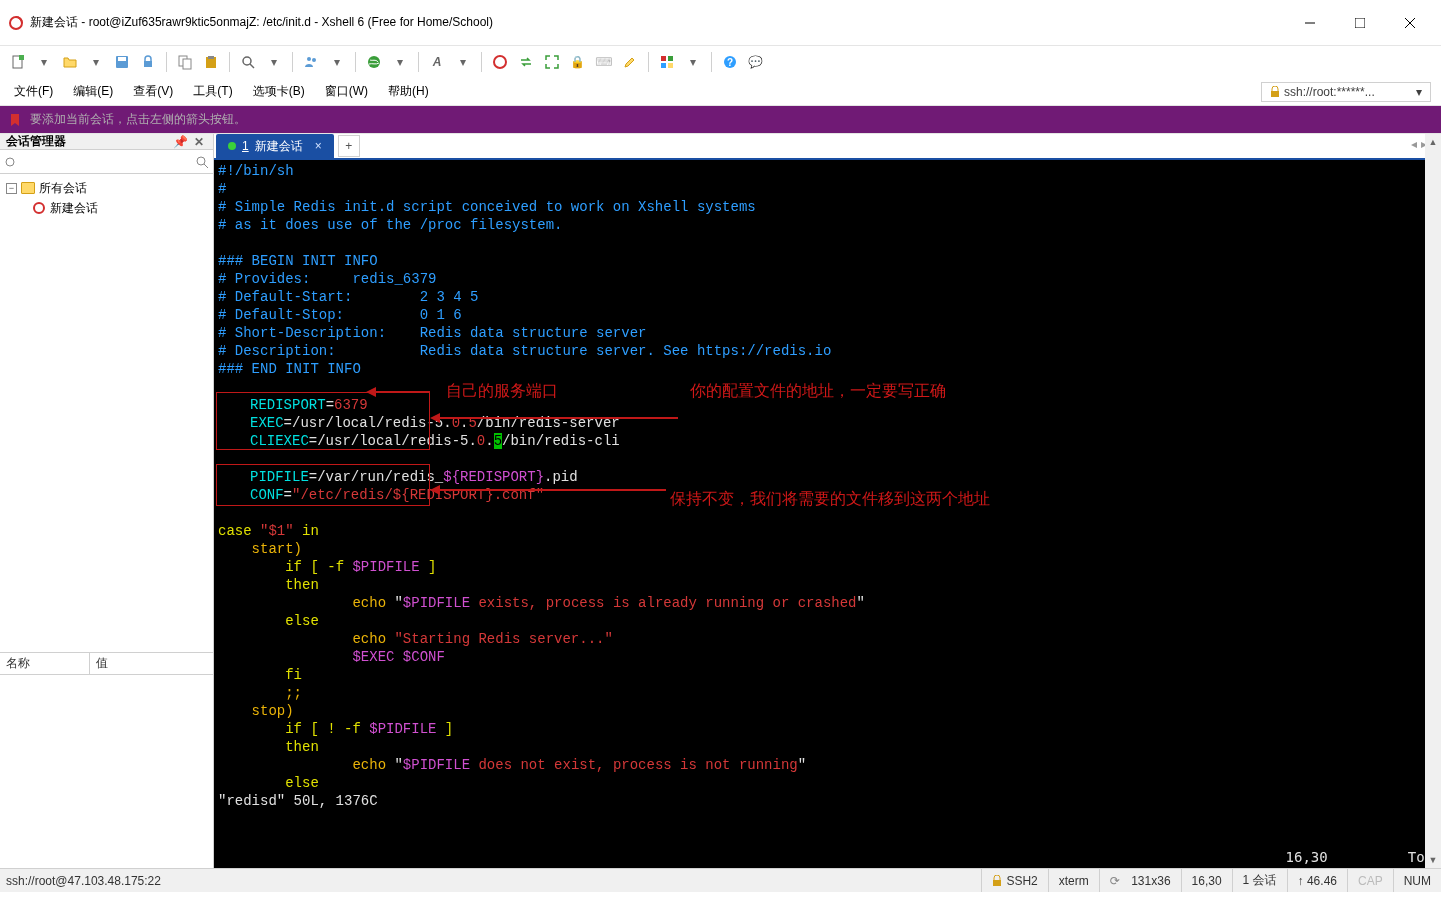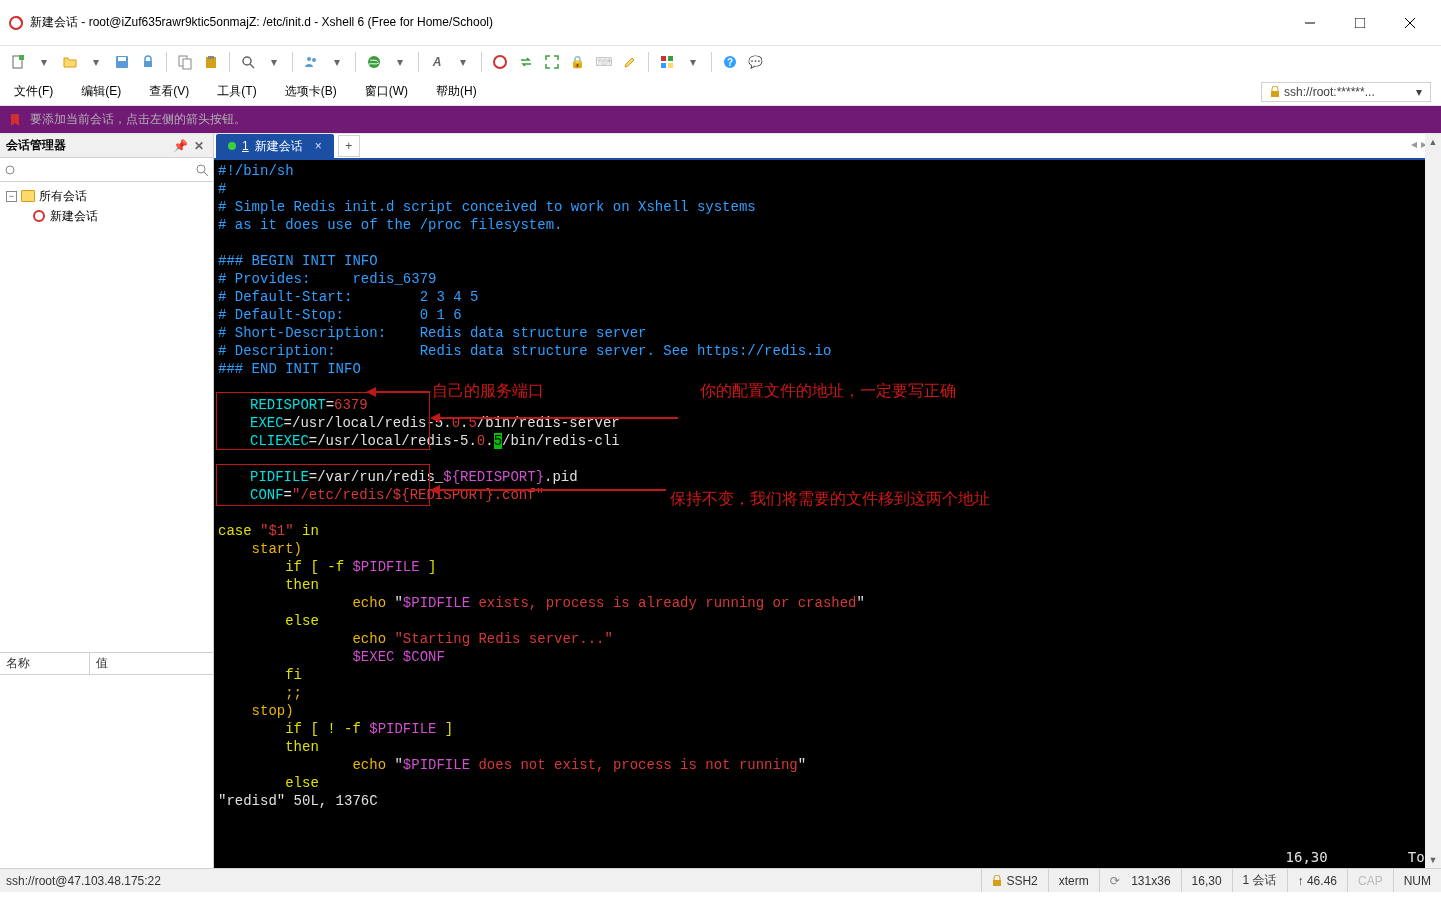--- a/index.html
+++ b/index.html
@@ -5,28 +5,28 @@
 * { margin:0; padding:0; box-sizing:border-box; }
 body { font-family:"Microsoft YaHei","Segoe UI",Tahoma,sans-serif; font-size:12px; background:#fff; overflow:hidden; width:1441px; height:909px; }
 .titlebar { height:46px; display:flex; align-items:center; padding:0 8px; background:#fff; border-bottom:1px solid #e5e5e5; }
 .app-icon { width:16px; height:16px; margin-right:6px; }
 .titlebar-text { flex:1; color:#000; font-size:12px; }
 .winbtns { display:flex; gap:4px; }
 .winbtn { width:46px; height:28px; display:flex; align-items:center; justify-content:center; color:#000; }
 .toolbar1 { height:32px; display:flex; align-items:center; padding:0 6px; background:#fff; gap:2px; }
 .tbtn { width:24px; height:24px; display:flex; align-items:center; justify-content:center; color:#444; border-radius:2px; }
 .tbsep { width:1px; height:20px; background:#d0d0d0; margin:0 4px; }
-.menubar { height:28px; display:flex; align-items:center; background:#fff; padding:0 4px; border-bottom:1px solid #e5e5e5;gap:8px; }
+.menubar { height:28px; display:flex; align-items:center; background:#fff; padding:0 4px; border-bottom:1px solid #e5e5e5; }
 .menuitem { padding:4px 10px; color:#000; }
 .sshbox { margin-left:auto; margin-right:6px; display:flex; align-items:center; gap:4px; padding:2px 8px; border:1px solid #d0d0d0; min-width:170px; color:#404040; }
 .chevd { color:#666; }
 .tipbar { height:28px; display:flex; align-items:center; padding:0 8px; background:#701a75; border-bottom:1px solid #e5e5e5; color:#b0b0b0; gap:6px; }
 .main { display:flex; height:734px; }
 .sidebar { width:214px; border-right:1px solid #d0d0d0; display:flex; flex-direction:column; background:#fff; }
-.side-hdr { height:24px; display:flex; align-items:center; padding:0 6px; background:#f0f0f0; border-bottom:1px solid #d0d0d0; font-weight:bold; }
+.side-hdr { height:16px; display:flex; align-items:center; padding:0 6px; background:#f0f0f0; border-bottom:1px solid #d0d0d0; font-weight:bold; }
 .side-hdr .spacer { flex:1; }
 .side-hdr-btn { width:16px; height:16px; display:flex; align-items:center; justify-content:center; color:#666; margin-left:2px; }
 .side-search { height:24px; display:flex; align-items:center; border-bottom:1px solid #d0d0d0; padding:0 4px; }
 .side-search input { flex:1; border:none; outline:none; font-size:12px; background:transparent; }
 .tree { flex:1; padding:4px 2px; overflow:auto; }
 .tree-row { display:flex; align-items:center; height:20px; padding-left:4px; gap:4px; }
 .tree-row.child { padding-left:30px; }
 .tree-expand { width:11px; height:11px; border:1px solid #888; display:flex; align-items:center; justify-content:center; font-size:9px; line-height:9px; color:#555; }
 .folder-icon { width:14px; height:12px; background:#ffd96a; border:1px solid #d4a017; border-radius:1px; }
 .swirl-icon { width:14px; height:14px; }
@@ -316,22 +316,22 @@
       <div class="line c-brown">    stop)</div>
       <div class="line"><span class="c-yel">        if </span><span class="c-yel">[ ! -f </span><span class="c-mag">$PIDFILE </span><span class="c-yel">]</span></div>
       <div class="line c-yel">        then</div>
       <div class="line"><span class="c-brown">                echo </span><span class="c-wht">"</span><span class="c-mag">$PIDFILE</span><span class="c-red"> does not exist, process is not running</span><span class="c-wht">"</span></div>
       <div class="line c-yel">        else</div>
       <div class="line c-wht">"redisd" 50L, 1376C</div>
 
       <div class="redbox" style="left:2px; top:232px; width:214px; height:58px;"></div>
       <div class="redbox" style="left:2px; top:304px; width:214px; height:42px;"></div>
 
-      <div class="anno" style="left:218px; top:222px;">自己的服务端口</div>
-      <div class="anno" style="left:486px; top:222px;">你的配置文件的地址，一定要写正确</div>
+      <div class="anno" style="left:232px; top:222px;">自己的服务端口</div>
+      <div class="anno" style="left:476px; top:222px;">你的配置文件的地址，一定要写正确</div>
       <div class="anno" style="left:456px; top:330px;">保持不变，我们将需要的文件移到这两个地址</div>
 
       <svg class="arrow-svg" style="left:152px; top:222px; width:66px; height:20px;">
           <line x1="64" y1="10" x2="8" y2="10" stroke="#c01818" stroke-width="2"></line>
           <polygon points="0,10 10,5 10,15" fill="#c01818"></polygon>
         </svg>
       <svg class="arrow-svg" style="left:216px; top:248px; width:250px; height:20px;">
           <line x1="248" y1="10" x2="8" y2="10" stroke="#c01818" stroke-width="2"></line>
           <polygon points="0,10 10,5 10,15" fill="#c01818"></polygon>
         </svg>

